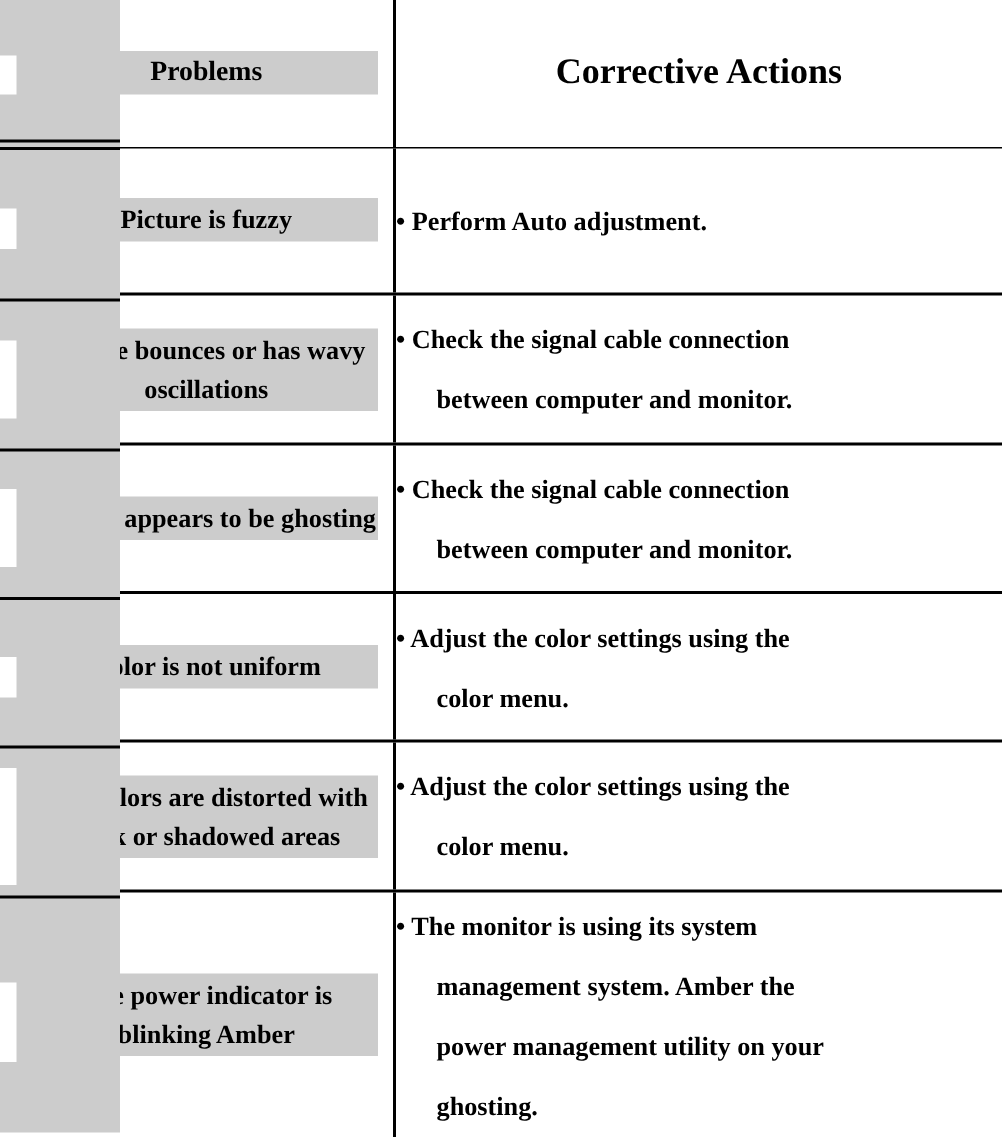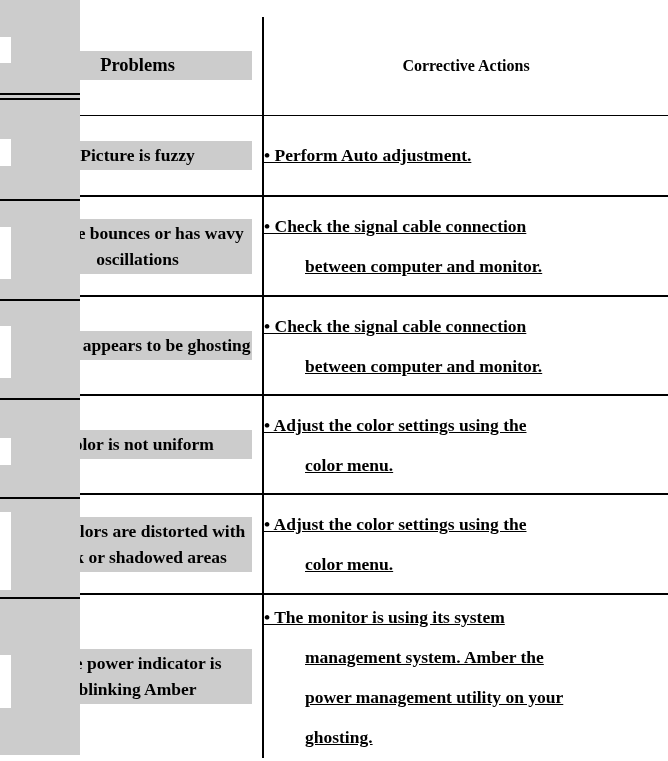--- a/index.html
+++ b/index.html
@@ -11,21 +11,21 @@
     width: 668px;
     height: 761px;
     position: relative;
     overflow: hidden;
     font-family: "Liberation Serif", "DejaVu Serif", serif;
   }
 
   
   .doc-table {
     position: absolute;
-    top: 17px;
+    top: 0;
     left: 0;
     width: 668px;
     border-collapse: collapse;
     table-layout: fixed;
   }
   .doc-table col.c-problems { width: 263px; }
   .doc-table col.c-actions  { width: 405px; }
 
   .doc-table td {
     padding: 0;
@@ -76,29 +76,28 @@
   }
   .hl.head {
     font-size: 18.5px;
   }
 
   .act-text {
     font-weight: bold;
     font-size: 17.5px;
     line-height: 40px;
     color: #000000;
-    text-decoration: underline;
   }
   .act-text .ind {
     display: block;
-    padding-left: 41px;
+    padding-left: 27px;
   }
   .act-head {
     font-weight: bold;
-    font-size: 16px;
+    font-size: 24px;
     text-align: center;
     color: #000000;
   }
 
   
   .grey-band {
     position: absolute;
     left: 0;
     top: 0;
     width: 80px;
@@ -137,21 +136,21 @@
   <tbody>
     <tr class="header-row" style="height:98px">
       <td class="cell-problems">
         <span class="hl head">Problems</span>
       </td>
       <td class="cell-actions col-actions">
         <div class="act-head">Corrective Actions</div>
       </td>
     </tr>
 
-    <tr style="height:81px">
+    <tr style="height:98px">
       <td class="cell-problems">
         <span class="hl">Picture is fuzzy</span>
       </td>
       <td class="cell-actions col-actions">
         <div class="act-text">
           <span>• Perform Auto adjustment.</span>
         </div>
       </td>
     </tr>
 

